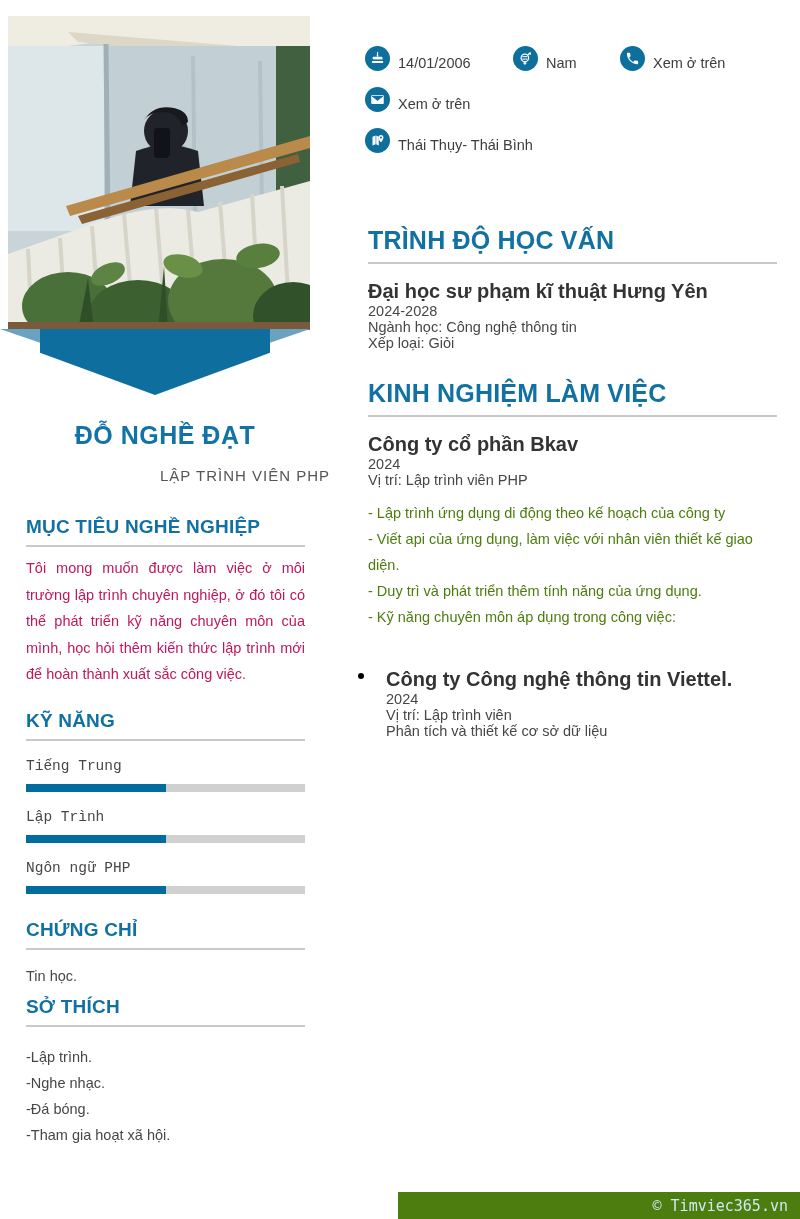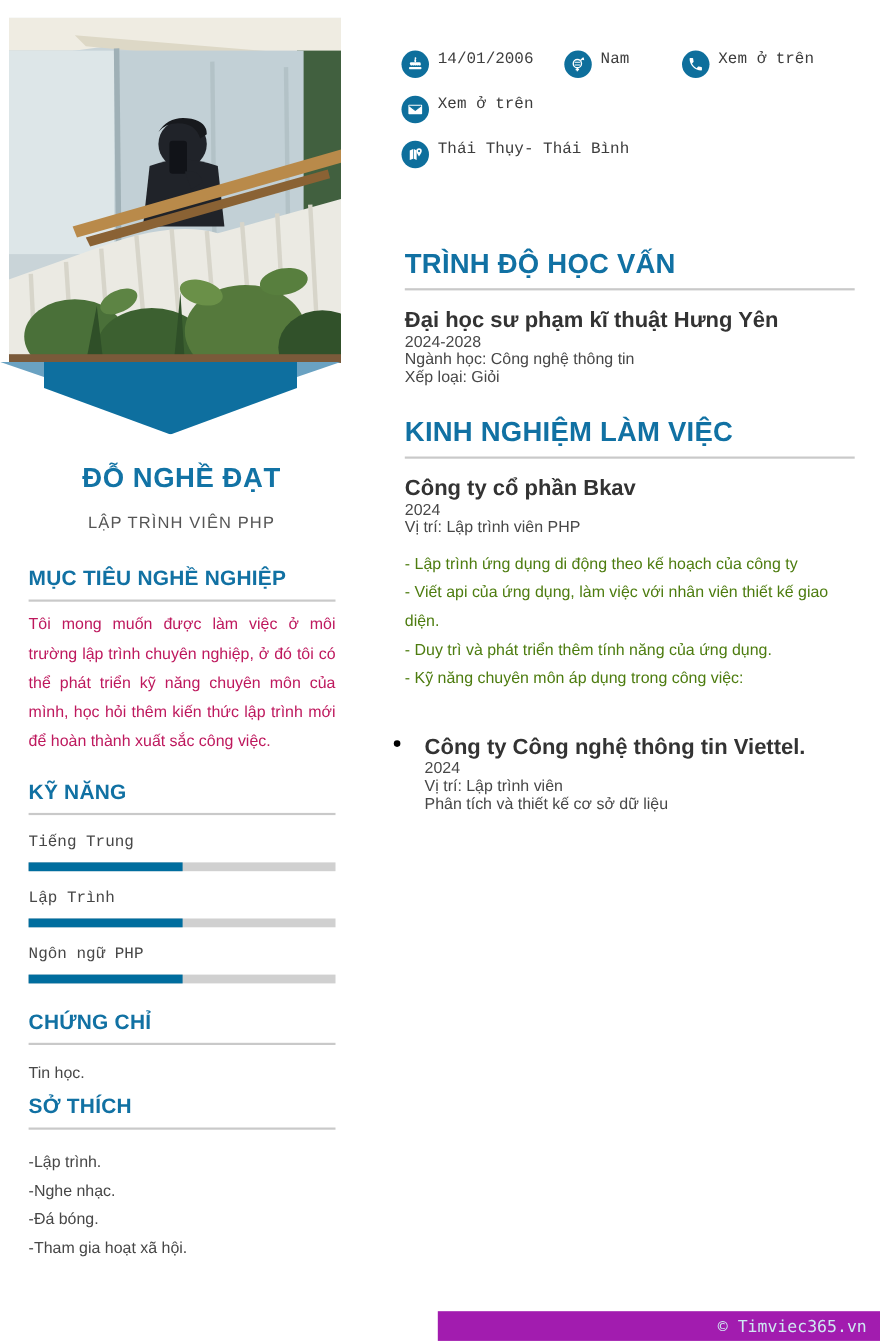--- a/index.html
+++ b/index.html
@@ -9,21 +9,21 @@
 
   
   .photo-wrap { position:absolute; left:8px; top:16px; width:302px; height:314px; overflow:hidden; }
   .chevron-light { position:absolute; left:0; top:329px; width:310px; height:56px;
     background:#6aa2c2; clip-path:polygon(0 0,100% 0,50% 95%); }
   .chevron-dark { position:absolute; left:40px; top:329px; width:230px; height:66px;
     background:#0e6f9f; clip-path:polygon(0 0,100% 0,100% 36%,50% 100%,0 36%); }
 
   .name { position:absolute; left:0; top:421px; width:330px; text-align:center;
     font-size:25px; font-weight:bold; color:#1273a5; letter-spacing:.5px; }
-  .subtitle { position:absolute; left:0; top:467px; width:330px; text-align:center;
+  .subtitle { position:absolute; left:0; top:467px; width:330px; text-align:right;
     font-size:15px; color:#555; letter-spacing:1px; }
 
   .left-col { position:absolute; left:26px; top:516px; width:279px; }
   .sec-head { font-size:19px; font-weight:bold; color:#1171a3; letter-spacing:.2px; }
   .sec-rule { height:2px; background:#c9c9c9; margin:7px 0 0 0; border:none; }
 
   .objective-text { margin-top:8px; font-size:14.5px; line-height:26.5px;
     text-align:justify; color:#be185d; }
 
   .skills-block { margin-top:22px; }
@@ -33,40 +33,40 @@
   .skill-fill { height:8px; background:#006d9e; }
 
   .cert-block { margin-top:25px; }
   .cert-item { margin-top:18px; font-size:14.5px; color:#474747; }
   .hobby-block { margin-top:12px; }
   .hobby-item { margin-top:0; font-size:14.5px; color:#474747; line-height:26px; }
   .hobby-list { margin-top:17px; }
 
   
   .contact { position:absolute; left:365px; top:46px; width:420px; }
-  .contact-row { position:absolute; display:flex; align-items:flex-start;font-family:Liberation Mono, monospace; }
+  .contact-row { position:absolute; display:flex; align-items:flex-end; }
   .icon-circle { width:25px; height:25px; border-radius:50%; background:#0e6f9c;
     display:flex; align-items:center; justify-content:center; flex:0 0 25px; }
   .icon-circle svg { width:15px; height:15px; fill:#fff; stroke:none; }
   .contact-text { margin-left:8px; font-size:14.5px; color:#3d3d3d; white-space:nowrap; }
 
   .right-col { position:absolute; left:368px; top:226px; width:409px; }
   .r-sec-head { font-size:25px; font-weight:bold; color:#1171a3; letter-spacing:.2px; }
   .bold-line { font-size:20px; font-weight:bold; color:#333; margin-top:16px; }
   .plain-line { font-size:14.5px; color:#474747; }
   .detail-line { font-size:14.5px; color:#4d7c0f; margin-top:0; line-height:26px; }
   .details { margin-top:12px; }
   .exp-block2 { margin-top:38px; position:relative; padding-left:18px; }
   .bullet-dot { position:absolute; left:-10px; top:5px; width:6px; height:6px;
     border-radius:50%; background:#000; }
   .exp-head-gap { margin-top:28px; }
 
   
   .footer-bar { position:absolute; left:398px; top:1192px; width:402px; height:27px;
-    background:#a21caf; display:flex; align-items:center; justify-content:flex-end;
+    background:#4d7c0f; display:flex; align-items:center; justify-content:flex-end;
     padding-right:12px; }
   .footer-text { font-family:"DejaVu Sans Mono", monospace; font-size:15px; color:#cfe8f2; }
 </style>
 </head>
 <body>
 
 <div class="page">
 
   <div class="photo-wrap">
     <svg viewBox="0 0 302 314" width="302" height="314" preserveAspectRatio="none">

